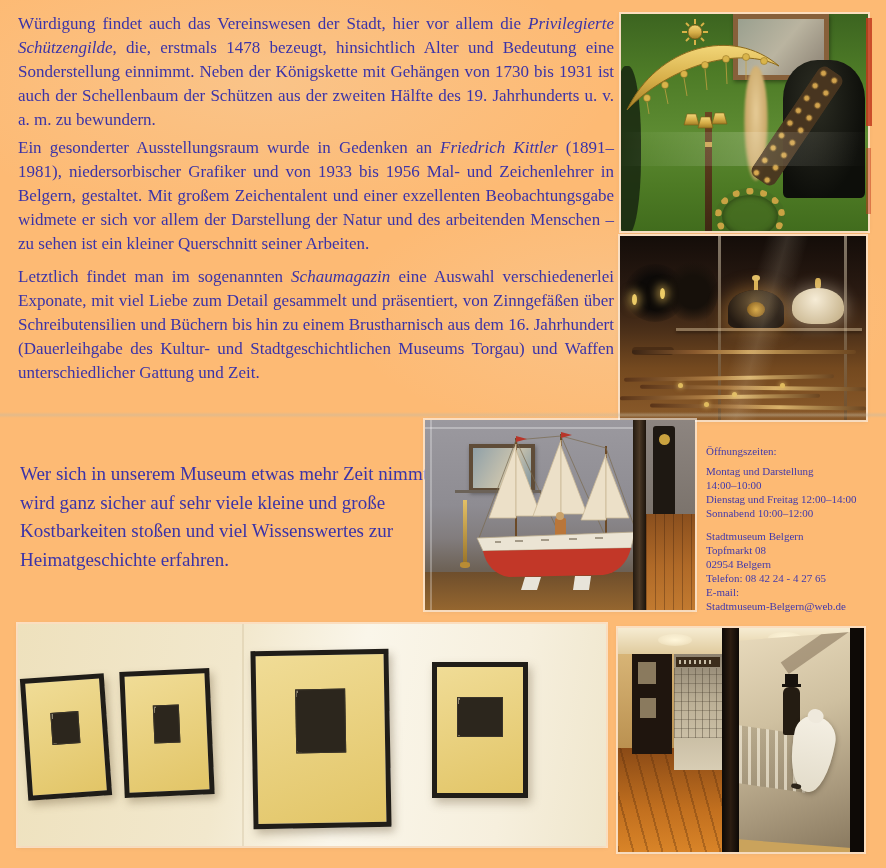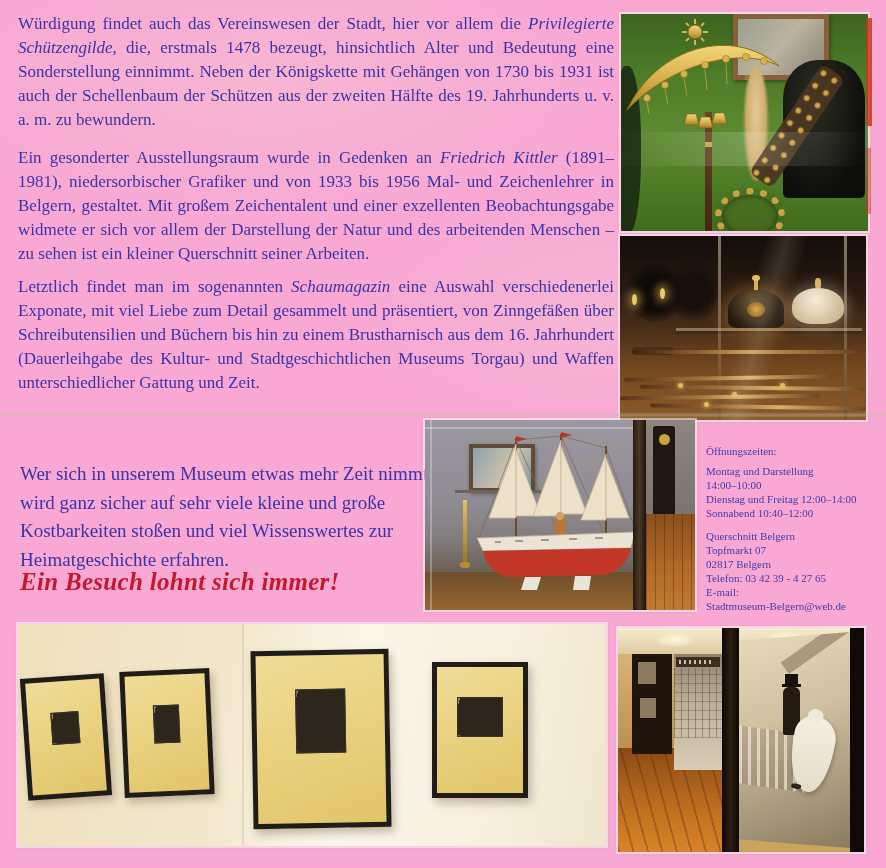--- a/index.html
+++ b/index.html
@@ -1,33 +1,33 @@
 <!DOCTYPE html>
 <html><head>
 <meta charset="utf-8">
 <style>
   html,body{margin:0;padding:0;background:#e8e4da;}
   .page{
     position:relative;width:886px;height:868px;margin:0 auto;
-    background:#f9a8d4;overflow:hidden;
+    background:#fdba74;overflow:hidden;
     font-family:"Liberation Serif","DejaVu Serif",serif;
   }
   .scan-tint{position:absolute;left:0;top:0;width:886px;height:418px;
     background:
       radial-gradient(ellipse 500px 200px at 30% 20%, rgba(240,224,198,.25), transparent 70%),
       radial-gradient(ellipse 400px 180px at 70% 75%, rgba(238,226,206,.22), transparent 70%);
     pointer-events:none;}
   .fold-crease{position:absolute;left:0;top:412px;width:886px;height:6px;
     background:linear-gradient(180deg, rgba(200,190,168,0), rgba(196,186,164,.45) 50%, rgba(255,255,255,0));}
 
   
   .article{position:absolute;left:18px;top:12px;width:596px;color:#3b33a8;
     font-size:17px;line-height:24px;text-align:justify;}
   .article p{margin:0;}
-  .article p.gap{margin-top:14px;}
+  .article p.gap{margin-top:4px;}
   .article p.gap2{margin-top:9px;}
   .article i{font-style:italic;}
   .visit{position:absolute;left:20px;top:460px;width:416px;color:#3b33a8;
     font-size:19px;line-height:28.5px;}
   .slogan{position:absolute;left:20px;top:568px;color:#c4182b;
     font-size:25px;font-weight:bold;font-style:italic;letter-spacing:.3px;}
   .infocol{position:absolute;left:706px;top:444px;width:172px;color:#4239ab;
     font-size:11px;line-height:14px;}
   .infocol .t{margin-bottom:6px;}
   .infocol .grp{margin-top:9px;}
@@ -178,32 +178,31 @@
 <div class="page">
   <div class="scan-tint"></div>
 
   <div class="article">
     <p><span>Würdigung findet auch das Vereinswesen der Stadt, hier vor allem die </span><i>Privilegierte Schützengilde</i><span>, die, erstmals 1478 bezeugt, hinsichtlich Alter und Bedeutung eine Sonderstellung einnimmt. Neben der Königskette mit Gehängen von 1730 bis 1931 ist auch der Schellenbaum der Schützen aus der zweiten Hälfte des 19. Jahrhunderts u. v. a. m. zu bewundern.</span></p>
     <p class="gap"><span>Ein gesonderter Ausstellungsraum wurde in Gedenken an </span><i>Friedrich Kittler</i><span> (1891–1981), niedersorbischer Grafiker und von 1933 bis 1956 Mal- und Zeichenlehrer in Belgern, gestaltet. Mit großem Zeichentalent und einer exzellenten Beobachtungsgabe widmete er sich vor allem der Darstellung der Natur und des arbeitenden Menschen – zu sehen ist ein kleiner Querschnitt seiner Arbeiten.</span></p>
     <p class="gap2"><span>Letztlich findet man im sogenannten </span><i>Schaumagazin</i><span> eine Auswahl verschiedenerlei Exponate, mit viel Liebe zum Detail gesammelt und präsentiert, von Zinngefäßen über Schreibutensilien und Büchern bis hin zu einem Brustharnisch aus dem 16. Jahrhundert (Dauerleihgabe des Kultur- und Stadtgeschichtlichen Museums Torgau) und Waffen unterschiedlicher Gattung und Zeit.</span></p>
   </div>
 
   <div class="visit">Wer sich in unserem Museum etwas mehr Zeit nimmt, wird ganz sicher auf sehr viele kleine und große Kostbarkeiten stoßen und viel Wissenswertes zur Heimatgeschichte erfahren.</div>
-  <div class="slogan">Ein Besuch lohnt sich immer!</div>
 
   <div class="infocol">
     <div class="t">Öffnungszeiten:</div>
     <div>Montag und Darstellung</div>
     <div>14:00–10:00</div>
     <div>Dienstag und Freitag 12:00–14:00</div>
-    <div>Sonnabend 10:40–12:00</div>
-    <div class="grp">Querschnitt Belgern</div>
-    <div>Topfmarkt 07</div>
-    <div>02817 Belgern</div>
-    <div>Telefon: 03 42 39 - 4 27 65</div>
+    <div>Sonnabend 10:00–12:00</div>
+    <div class="grp">Stadtmuseum Belgern</div>
+    <div>Topfmarkt 08</div>
+    <div>02954 Belgern</div>
+    <div>Telefon: 08 42 24 - 4 27 65</div>
     <div>E-mail:</div>
     <div>Stadtmuseum-Belgern@web.de</div>
   </div>
 
   <div class="photo photoA">
     <div class="abs drape"></div>
     <div class="abs wallframe"></div>
     <div class="abs pole"></div>
     <div class="abs plume"></div>
     <svg class="abs" style="left:0;top:4px" width="175" height="150" viewBox="0 0 175 150">

